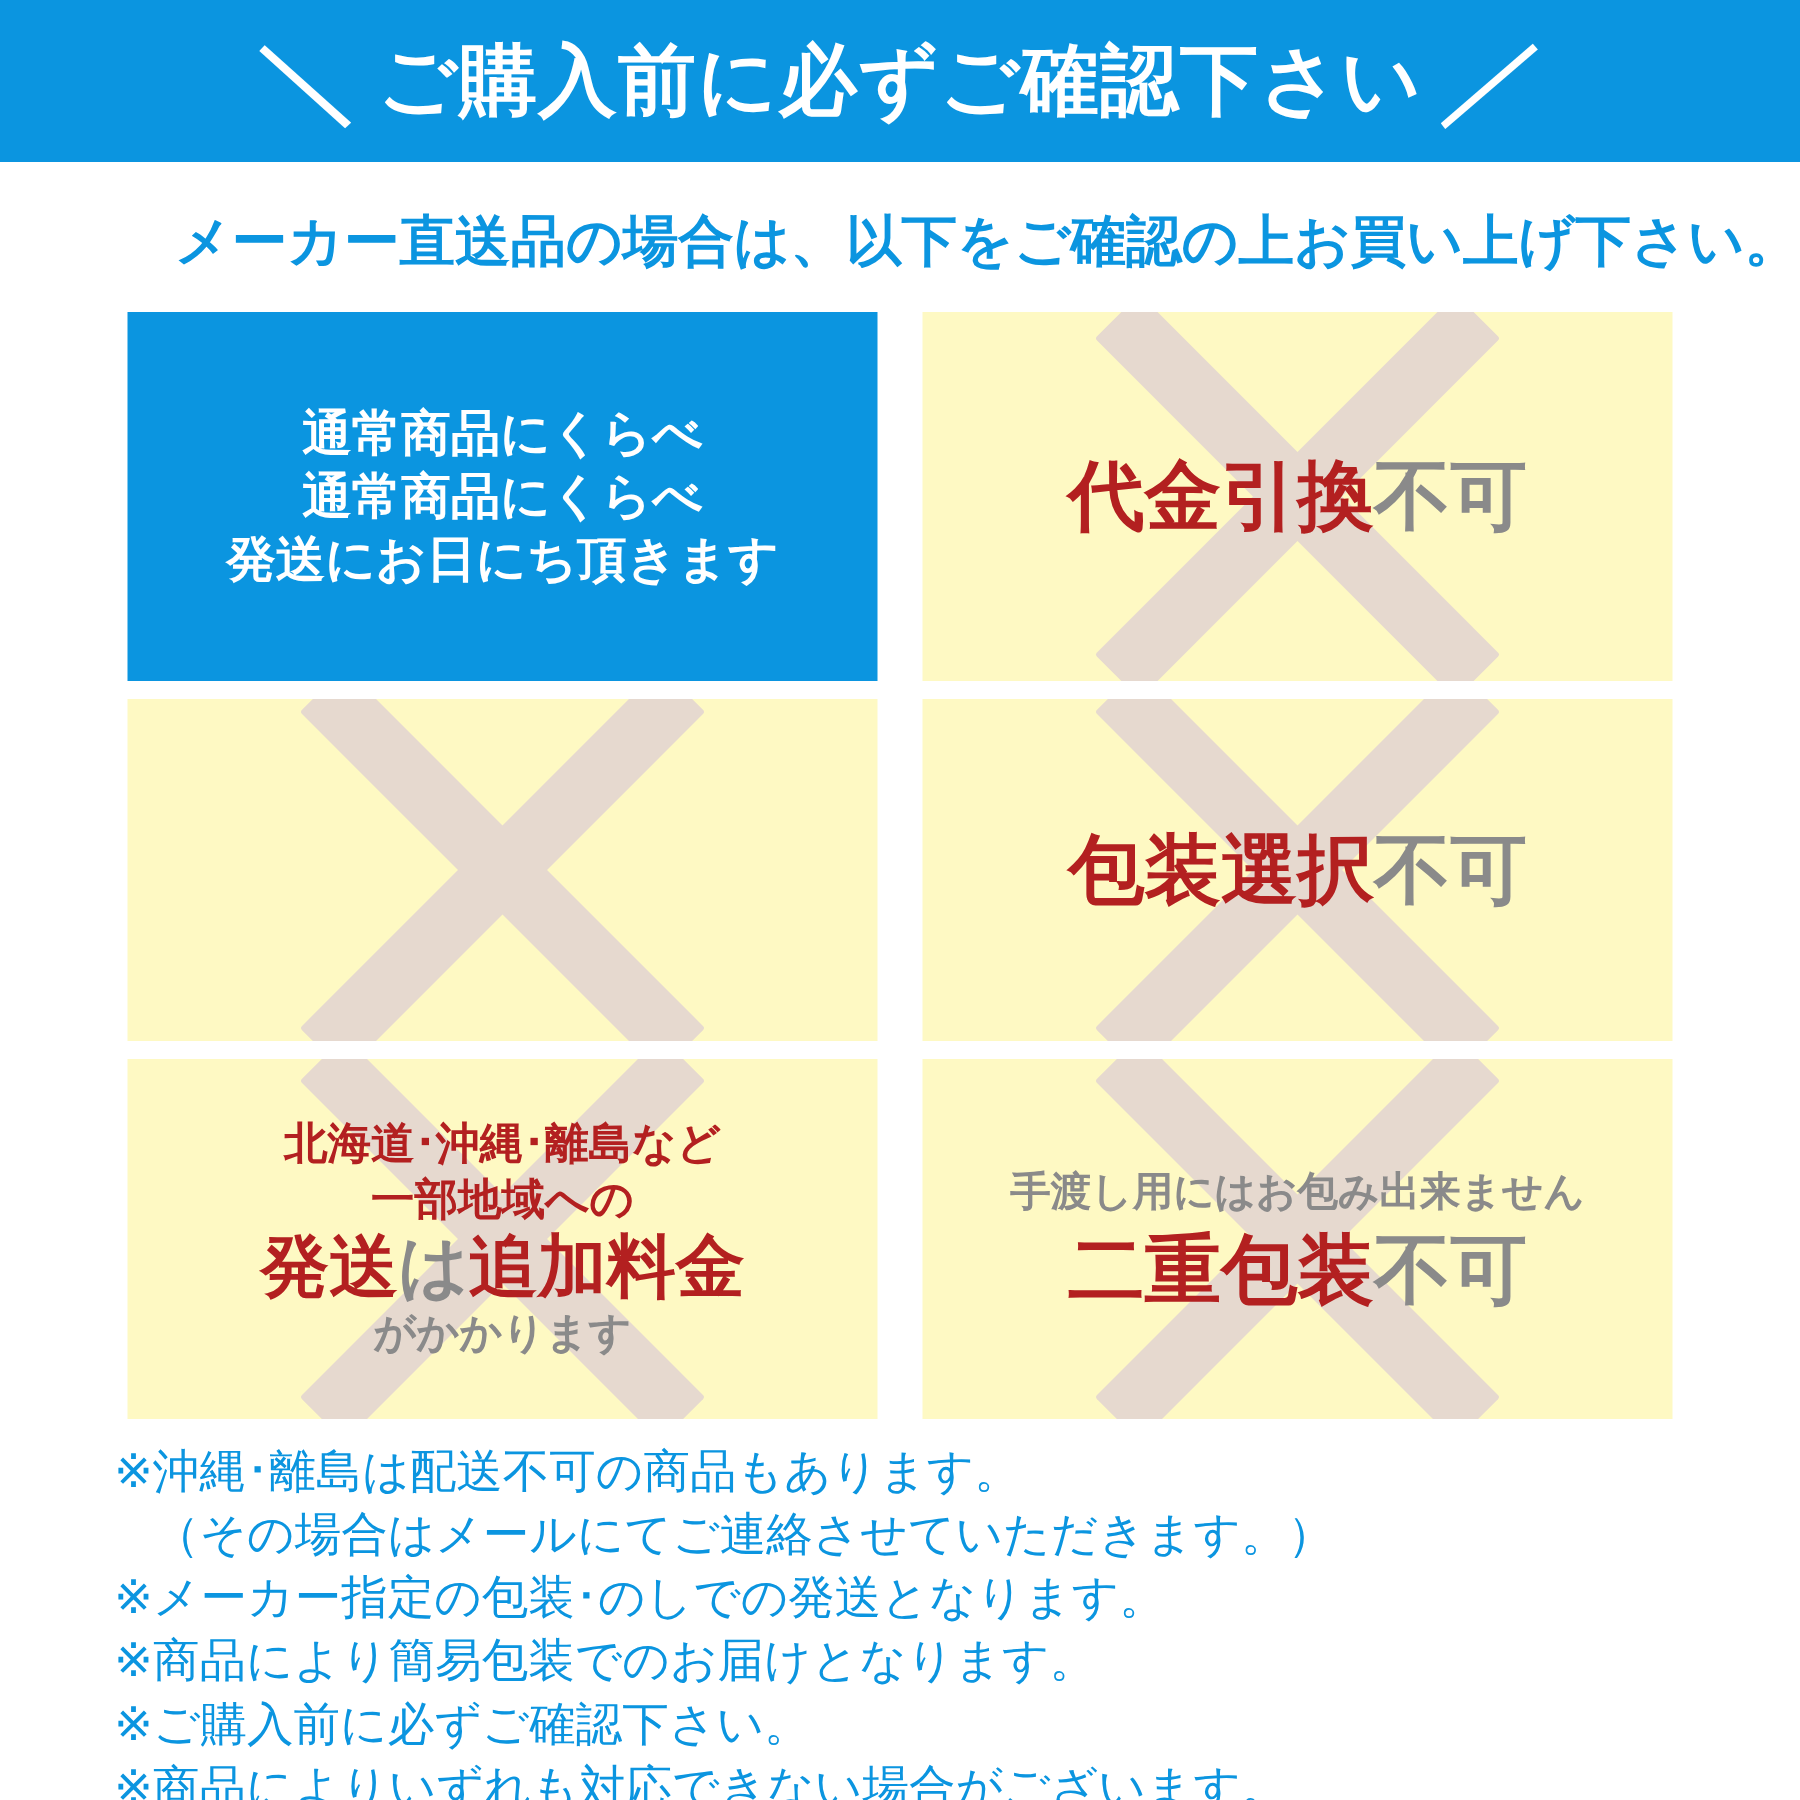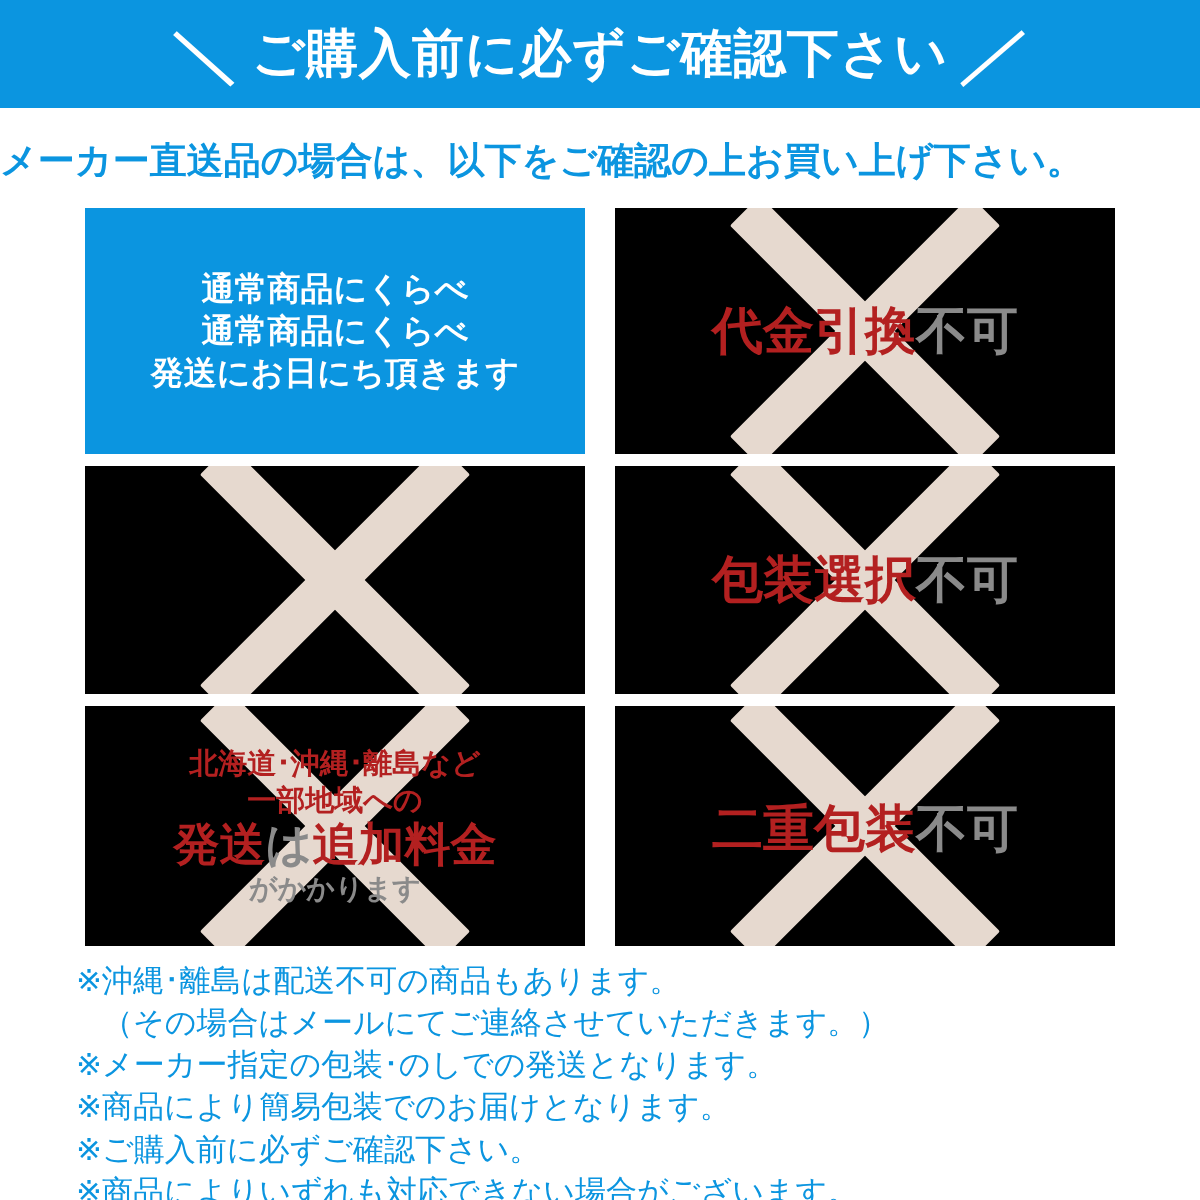--- a/index.html
+++ b/index.html
@@ -52,21 +52,21 @@
     font-weight: bold;
     letter-spacing: 1px;
     white-space: nowrap;
   }
 
   
   .lead {
     color: #0b95e0;
     font-size: 37px;
     font-weight: bold;
-    text-align: left;
+    text-align: right;
     margin-top: 28px;
     letter-spacing: 0px;
     white-space: nowrap;
   }
 
   
   .grid {
     margin: 22px auto 0 auto;
     width: 1030px;
     display: grid;
@@ -79,21 +79,21 @@
   .cell {
     position: relative;
     overflow: hidden;
     display: flex;
     flex-direction: column;
     align-items: center;
     justify-content: center;
     text-align: center;
     box-sizing: border-box;
   }
-  .cell.beige { background: #000000; }
+  .cell.beige { background: #fef9c3; }
   .cell.blue  { background: #0b95e0; }
 
   
   .xmark {
     position: absolute;
     left: 50%;
     top: 50%;
     width: 330px;
     height: 330px;
     transform: translate(-50%, -50%);
@@ -252,20 +252,21 @@
         <div class="tail-gray">がかかります</div>
       </div>
     </div>
 
     <div class="cell beige">
       <div class="xmark">
           <span class="a"></span>
           <span class="b"></span>
         </div>
       <div class="content">
+        <div class="small-gray">手渡し用にはお包み出来ません</div>
         <div class="big-line" style="margin-top:6px;">
           <span class="big-red">二重包装</span><span class="big-gray">不可</span>
         </div>
       </div>
     </div>
 
   </div>
 
   <div class="notes">
     <div class="note">※沖縄･離島は配送不可の商品もあります。</div>

